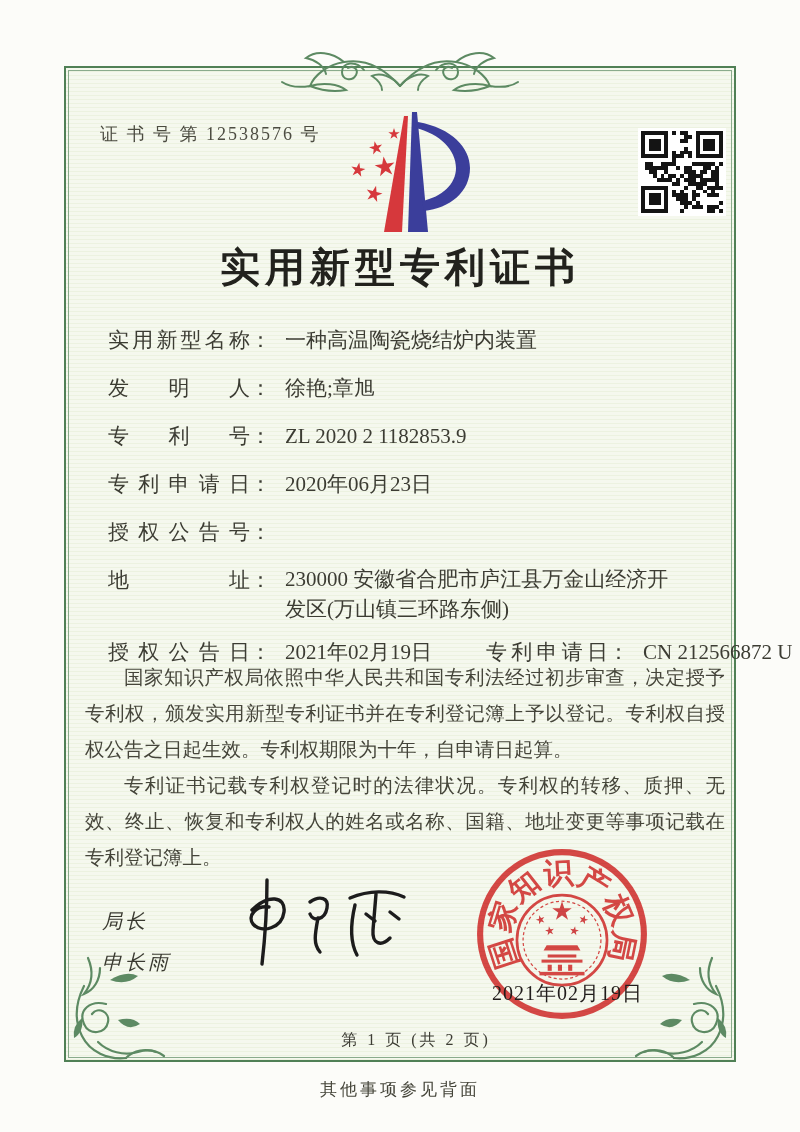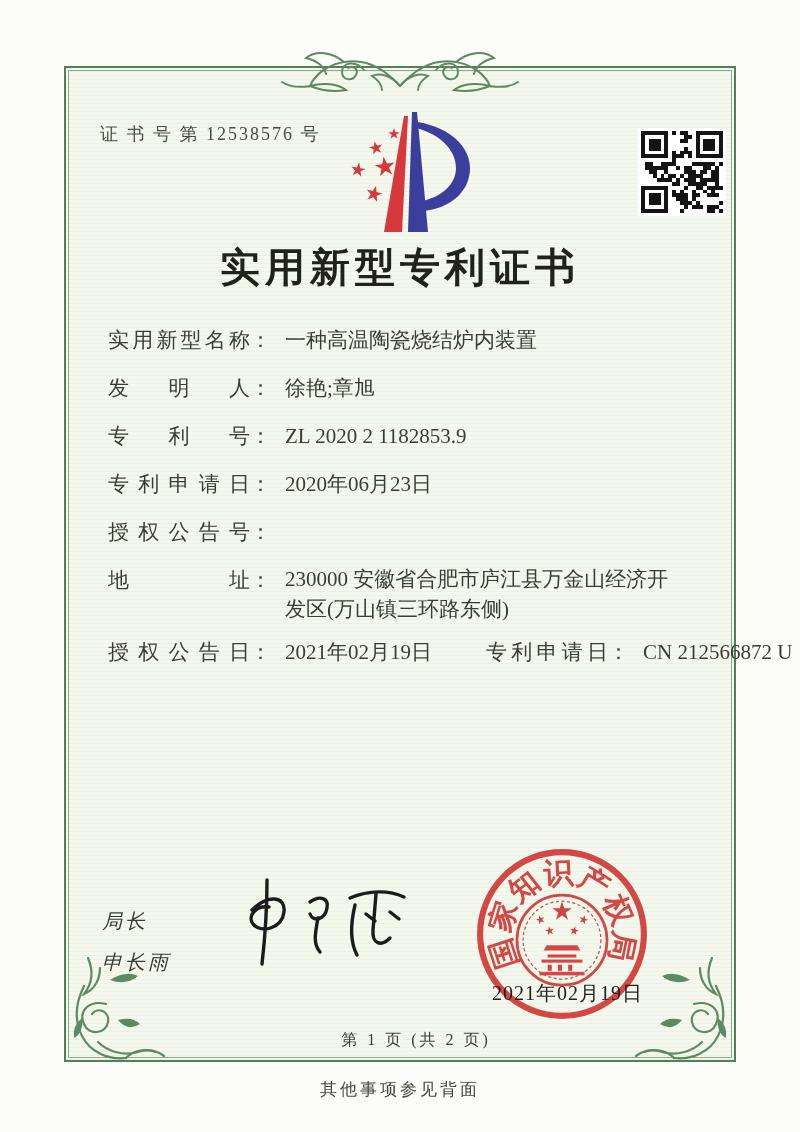--- a/index.html
+++ b/index.html
@@ -310,20 +310,24 @@
         <span class="f-colon">：</span>
       <span class="f-value">2021年02月19日</span>
       <span class="g2">
         <span class="f-label">专利申请日</span>
           <span class="f-colon">：</span>
         <span class="f-value">CN 212566872 U</span>
       </span>
     </div>
   </div>
 
+  <div class="paras">
+    <p>国家知识产权局依照中华人民共和国专利法经过初步审查，决定授予专利权，颁发实用新型专利证书并在专利登记簿上予以登记。专利权自授权公告之日起生效。专利权期限为十年，自申请日起算。</p>
+    <p>专利证书记载专利权登记时的法律状况。专利权的转移、质押、无效、终止、恢复和专利权人的姓名或名称、国籍、地址变更等事项记载在专利登记簿上。</p>
+  </div>
 
   <div class="signer">
     <div>局长</div>
     <div>申长雨</div>
   </div>
 
   <div class="signature">
     <svg viewBox="0 0 200 100" fill="none" stroke="#1c1c1c" stroke-width="3.4" stroke-linecap="round">
       <path d="M30,36 C46,20 64,22 62,38 C60,54 40,60 31,50 C25,42 34,31 47,33"></path>
       <path d="M45,6 C45,30 43,64 40,90"></path>

